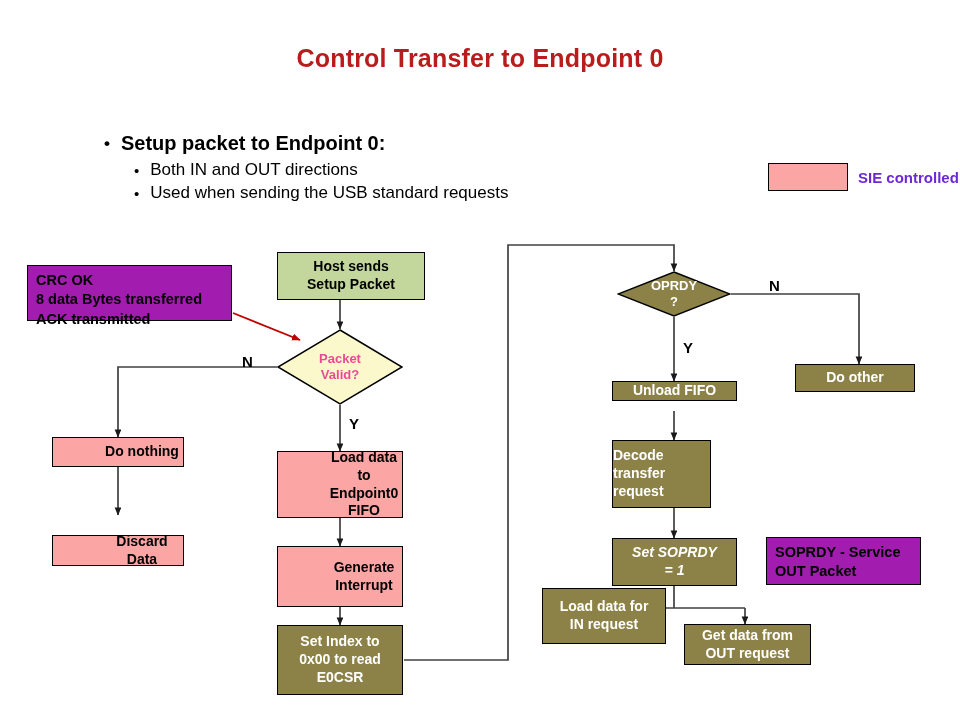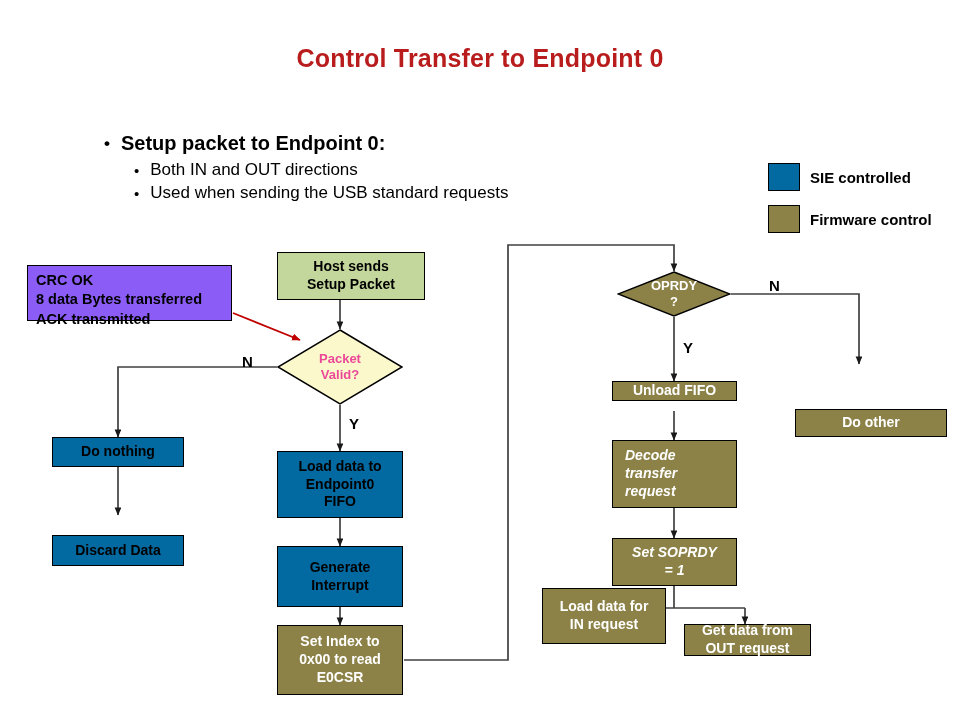--- a/index.html
+++ b/index.html
@@ -58,47 +58,47 @@
   .legend-row { display: flex; align-items: center; margin-bottom: 14px; }
   .legend-swatch {
     width: 30px; height: 26px;
     border: 1px solid #000000;
     flex: none;
   }
   .legend-label {
     margin-left: 10px;
     font-size: 15px;
     font-weight: bold;
-    color: #000000;
+    color: #6d28d9;
     white-space: nowrap;
   }
 
   
   .node {
     position: absolute;
     border: 1px solid #000000;
     box-sizing: border-box;
     display: flex;
     align-items: center;
     justify-content: center;
     text-align: center;
     font-size: 14px;
     font-weight: bold;
     line-height: 1.28;
     color: #000000;
     z-index: 3;
   }
-  .fill-sie   { background: #0369a1; color: #000000; }
+  .fill-sie   { background: #fca5a5; color: #000000; padding-left: 48px; }
   .fill-fw    { background: #8c8247; color: #ffffff; }
   .fill-green { background: #c3d69b; color: #000000; }
 
   .note {
     position: absolute;
     border: 1px solid #000000;
-    background: #8b5cf6;
+    background: #a21caf;
     box-sizing: border-box;
     font-size: 14.5px;
     font-weight: bold;
     color: #000000;
     line-height: 1.34;
     padding: 5px 12px 0 8px;
     z-index: 3;
   }
 
   
@@ -160,24 +160,20 @@
       <span class="bullet-dot">•</span>
       <span>Used when sending the USB standard requests</span>
     </div>
   </div>
 
   <div id="legend">
     <div class="legend-row">
       <span class="legend-swatch fill-sie"></span>
       <span class="legend-label">SIE controlled</span>
     </div>
-    <div class="legend-row">
-      <span class="legend-swatch fill-fw"></span>
-      <span class="legend-label">Firmware control</span>
-    </div>
   </div>
 
   <svg id="wires" viewBox="0 0 960 720" width="960" height="720">
     <defs>
       <marker id="arrowBlk" markerWidth="9" markerHeight="9" refX="7.6" refY="3.4" orient="auto" markerUnits="userSpaceOnUse">
         <path d="M0,0 L8,3.4 L0,6.8 z" fill="#1a1a1a"></path>
       </marker>
       <marker id="arrowRed" markerWidth="10" markerHeight="10" refX="8" refY="3.6" orient="auto" markerUnits="userSpaceOnUse">
         <path d="M0,0 L8.6,3.6 L0,7.2 z" fill="#c00000"></path>
       </marker>
@@ -217,20 +213,24 @@
       <path d="M233,313 L300,340" marker-end="url(#arrowRed)"></path>
     </g>
   </svg>
 
   <div class="note" style="left:27px; top:265px; width:205px; height:56px;">
     <div>CRC OK</div>
     <div>8 data Bytes transferred</div>
     <div>ACK transmitted</div>
   </div>
 
+  <div class="note" style="left:766px; top:537px; width:155px; height:48px;">
+    <div>SOPRDY - Service</div>
+    <div>OUT Packet</div>
+  </div>
 
   <div class="node fill-green" style="left:277px; top:252px; width:148px; height:48px;">
     <span style="white-space:pre-line;">Host sends
 Setup Packet</span>
   </div>
 
   <div class="diamond" style="left:277px; top:329px; width:126px; height:76px;">
     <svg width="126" height="76" viewBox="0 0 126 76">
       <polygon points="63,1 125,38 63,75 1,38" fill="#fbf8cc" stroke="#000000" stroke-width="1.5"></polygon>
     </svg>
@@ -264,45 +264,45 @@
   </div>
 
   <div class="diamond" style="left:617px; top:271px; width:114px; height:46px;">
     <svg width="114" height="46" viewBox="0 0 114 46">
       <polygon points="57,1 113,23 57,45 1,23" fill="#8c8247" stroke="#000000" stroke-width="1.4"></polygon>
     </svg>
     <div class="dtext dtext-fw" style="white-space:pre-line;">OPRDY
 ?</div>
   </div>
 
-  <div class="node fill-fw" style="left:795px; top:364px; width:152px; height:28px;margin-top:45px;">
+  <div class="node fill-fw" style="left:795px; top:364px; width:120px; height:28px;">
     <span style="white-space:pre-line;">Do other</span>
   </div>
 
   <div class="node fill-fw" style="left:612px; top:381px; width:125px; height:20px;">
     <span style="white-space:pre-line;">Unload FIFO</span>
   </div>
 
-  <div class="node fill-fw" style="left:612px; top:440px; width:125px; height:68px; justify-content:flex-start; text-align:left; padding-left:12px;font-style:italic;">
+  <div class="node fill-fw" style="left:612px; top:440px; width:99px; height:68px; justify-content:flex-start; text-align:left; ">
     <span style="white-space:pre-line;">Decode
 transfer
 request</span>
   </div>
 
   <div class="node fill-fw" style="left:612px; top:538px; width:125px; height:48px;">
     <span style="white-space:pre-line;font-style:italic;">Set SOPRDY
 = 1</span>
   </div>
 
   <div class="node fill-fw" style="left:542px; top:588px; width:124px; height:56px;">
     <span style="white-space:pre-line;">Load data for
 IN request</span>
   </div>
 
-  <div class="node fill-fw" style="left:684px; top:624px; width:127px; height:32px;">
+  <div class="node fill-fw" style="left:684px; top:624px; width:127px; height:41px;">
     <span style="white-space:pre-line;">Get data from
 OUT request</span>
   </div>
 
   <div class="branch-label" style="left:242px; top:353px;">N</div>
   <div class="branch-label" style="left:349px; top:415px;">Y</div>
   <div class="branch-label" style="left:769px; top:277px;">N</div>
   <div class="branch-label" style="left:683px; top:339px;">Y</div>
 
 </div>

